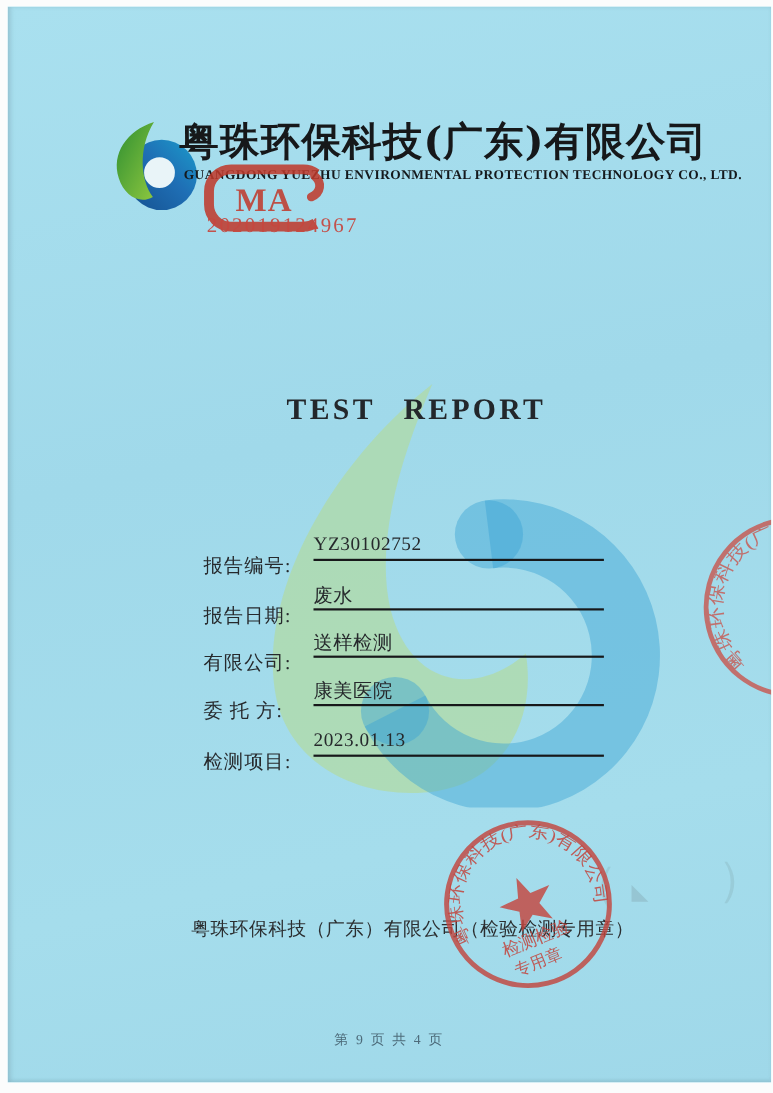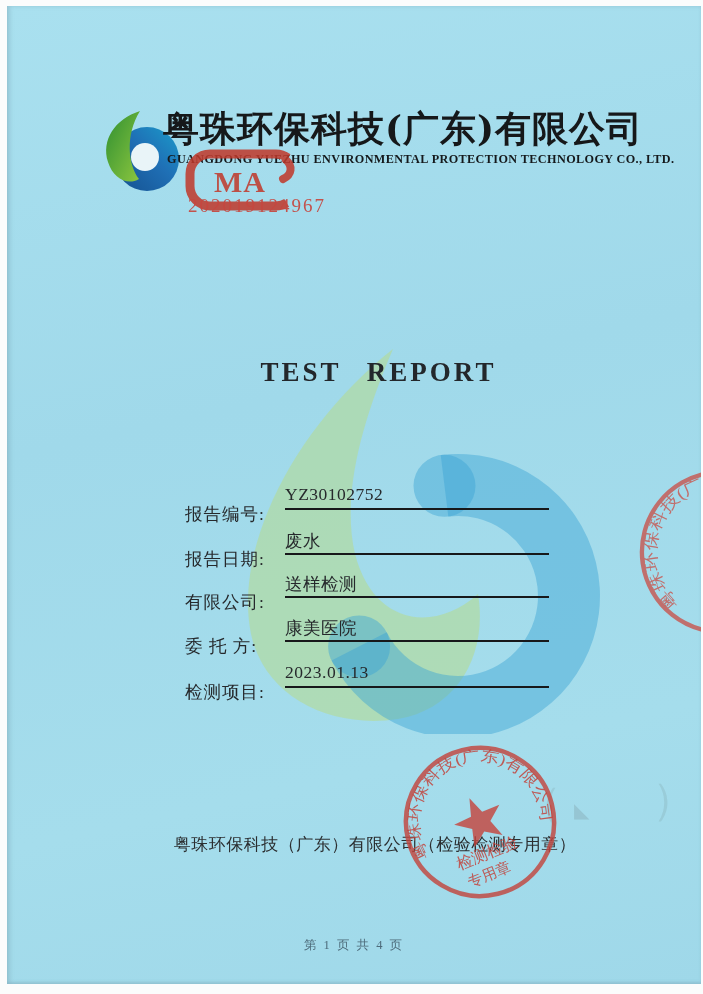--- a/index.html
+++ b/index.html
@@ -164,16 +164,16 @@
         <circle cx="85" cy="85" r="74" fill="none" stroke="#c8554e" stroke-width="4"></circle>
         <path id="sealArc2" d="M 27.7 105.9 A 61 61 0 1 1 142.3 105.9" fill="none"></path>
         <text font-size="15" fill="#c8554e" textLength="228" lengthAdjust="spacingAndGlyphs">
           <textPath href="#sealArc2">粤珠环保科技(广东)有限公司</textPath>
         </text>
         <text x="85" y="122" text-anchor="middle" font-size="16" fill="#c8554e" transform="rotate(-8 85 122)">检测检验</text>
         <text x="82" y="143" text-anchor="middle" font-size="15" fill="#c8554e" transform="rotate(-8 82 143)">专用章</text>
       </g>
     </svg>
 
-    <div class="page-footer">第 1 页 共 4 页</div>
+    <div class="page-footer">第 9 页 共 4 页</div>
 
   </div>
 </div>
 
 </body></html>

